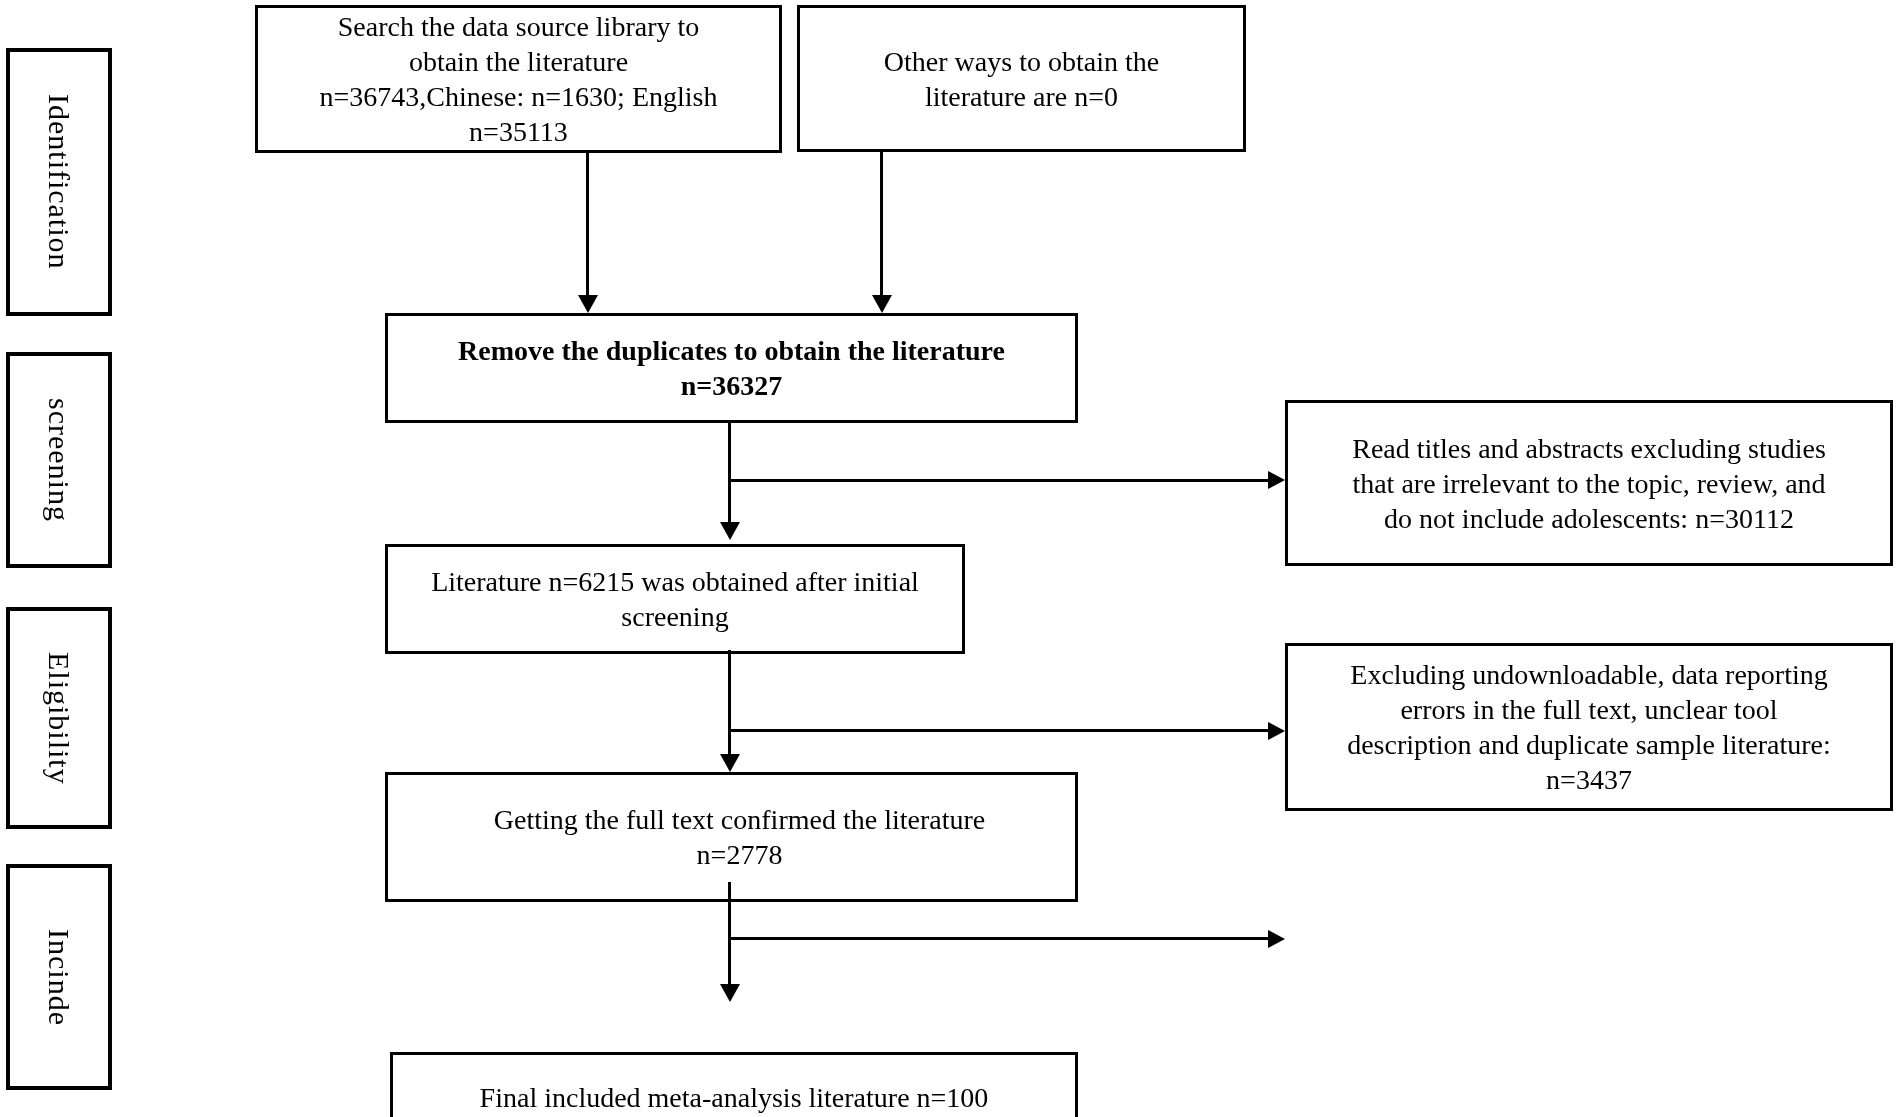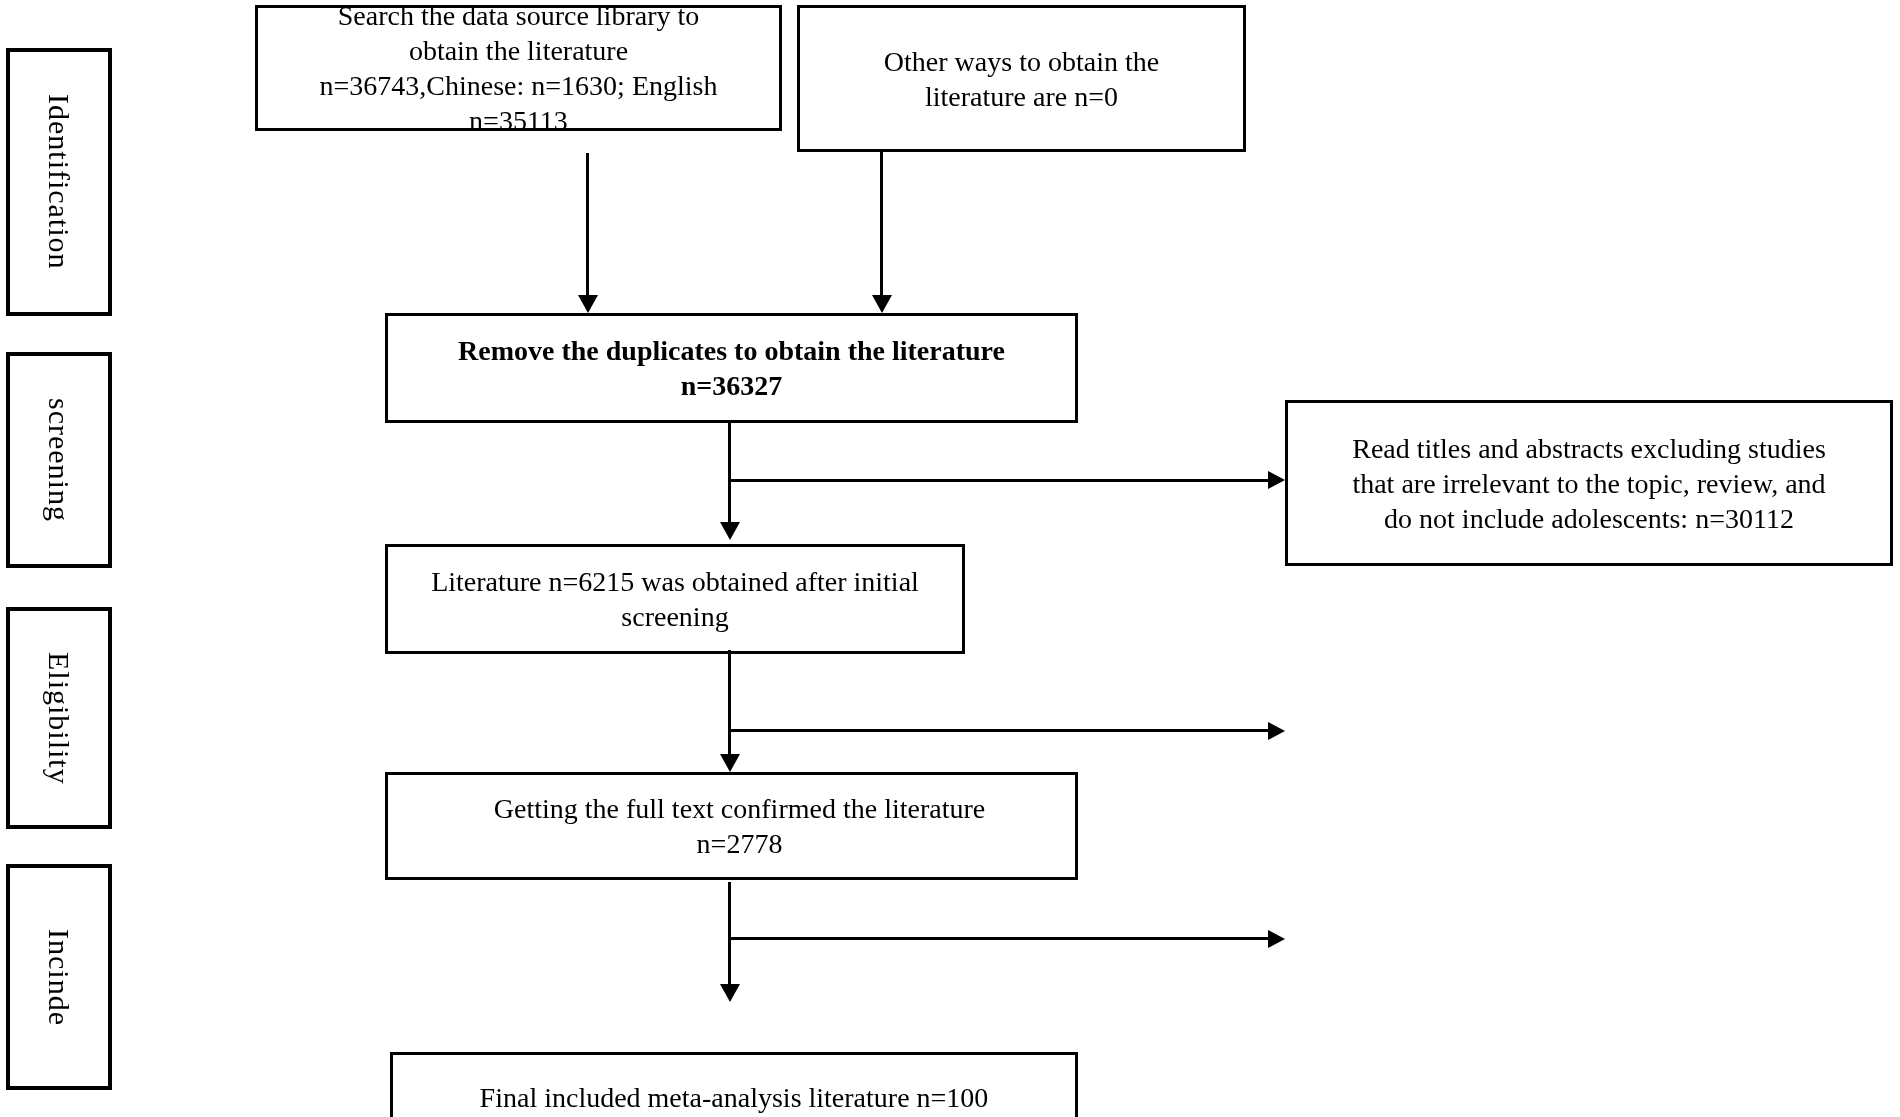--- a/index.html
+++ b/index.html
@@ -64,25 +64,25 @@
     border-top:9px solid transparent;
     border-bottom:9px solid transparent;
     border-left:17px solid var(--line);
   }
   
   .stage-identification{top:48px;height:268px;}
   .stage-screening{top:352px;height:216px;}
   .stage-eligibility{top:607px;height:222px;}
   .stage-incinde{top:864px;height:226px;}
   
-  .box-search{left:255px;top:5px;width:527px;height:126px;}
+  .box-search{left:255px;top:5px;width:527px;height:148px;}
   .box-other{left:797px;top:5px;width:449px;height:147px;}
   .box-dedup{left:385px;top:313px;width:693px;height:110px;font-weight:bold;}
   .box-initial{left:385px;top:516px;width:580px;height:110px;margin-top:28px;}
-  .box-fulltext{left:385px;top:772px;width:693px;height:108px;padding-left:16px;}
+  .box-fulltext{left:385px;top:772px;width:693px;height:130px;padding-left:16px;}
   .box-final{left:390px;top:1052px;width:688px;height:126px;}
   .box-excl-titles{left:1285px;top:400px;width:608px;height:166px;}
   .box-excl-fulltext{left:1285px;top:643px;width:608px;height:168px;}
   .box-excl-confirm{left:1285px;top:878px;width:608px;height:118px;}
 </style>
 </head>
 <body>
 
 <div class="canvas">
 
@@ -109,20 +109,24 @@
 n=36327</div>
   <div class="fbox box-initial">Literature n=6215 was obtained after initial
 screening</div>
   <div class="fbox box-fulltext">Getting the full text confirmed the literature
 n=2778</div>
   <div class="fbox box-final">Final included meta-analysis literature n=100
 Chinese: n=38; English n=62</div>
   <div class="fbox box-excl-titles">Read titles and abstracts excluding studies
 that are irrelevant to the topic, review, and
 do not include adolescents: n=30112</div>
+  <div class="fbox box-excl-fulltext">Excluding undownloadable, data reporting
+errors in the full text, unclear tool
+description and duplicate sample literature:
+n=3437</div>
 
   <div class="vline" style="left:586px;top:153px;height:142px;"></div>
   <div class="head-down" style="left:578px;top:295px;"></div>
 
   <div class="vline" style="left:880px;top:152px;height:143px;"></div>
   <div class="head-down" style="left:872px;top:295px;"></div>
 
   <div class="vline" style="left:728px;top:423px;height:99px;"></div>
   <div class="head-down" style="left:720px;top:522px;"></div>
   <div class="hline" style="left:730px;top:479px;width:538px;"></div>

